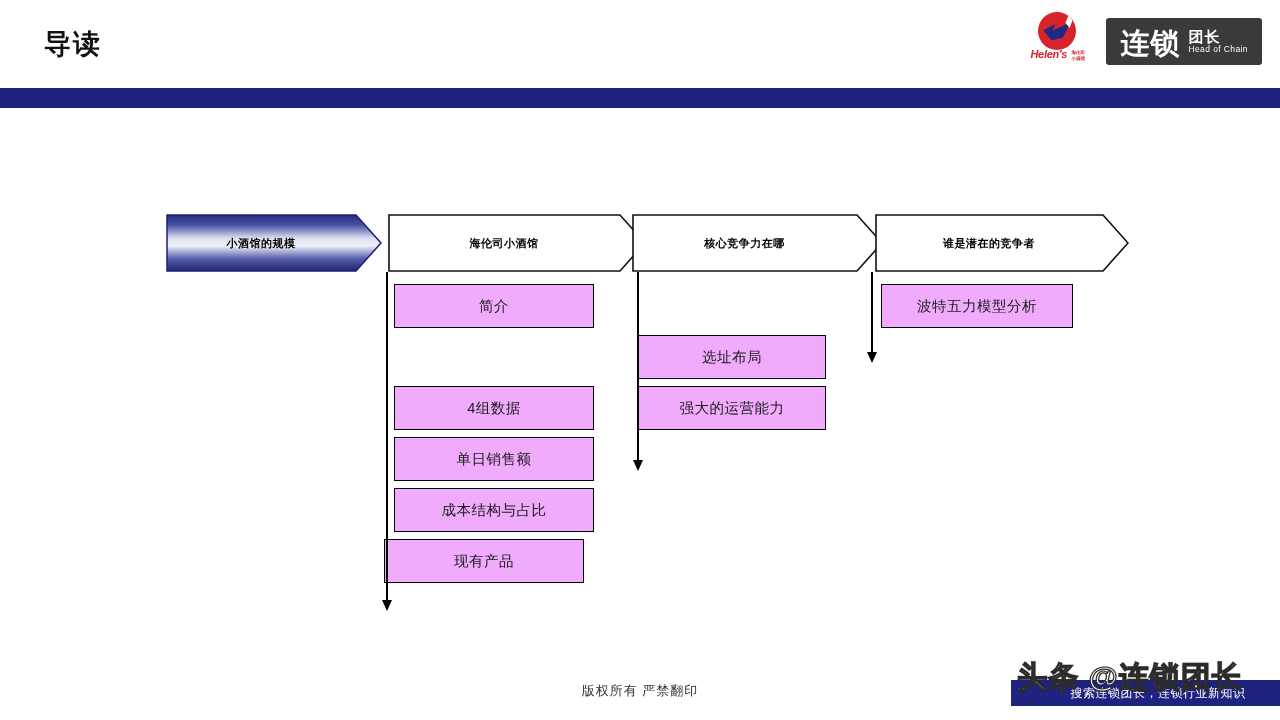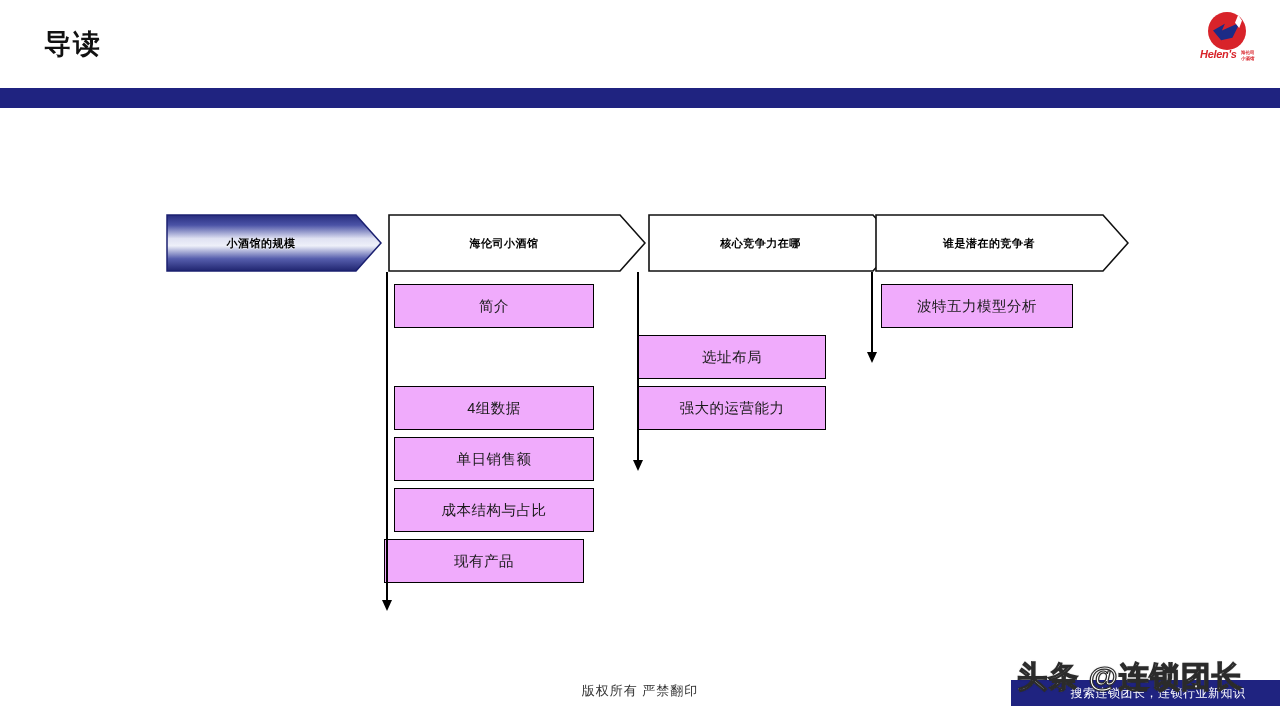--- a/index.html
+++ b/index.html
@@ -280,20 +280,27 @@
         <div class="swoosh"></div>
         <div class="flame"></div>
       </div>
       <div id="helens-wordmark">Helen's</div>
       <div id="helens-cn">
         <div>海伦司</div>
         <div>小酒馆</div>
       </div>
     </div>
 
+    <div id="chain-badge">
+      <span class="cn-main">连锁</span>
+      <span class="right-col">
+        <span class="cn-sub">团长</span>
+        <span class="en-sub">Head of Chain</span>
+      </span>
+    </div>
 
   </div>
 
   <div id="accent-bar"></div>
 
   <div id="flow">
       <div class="column" style="left: 166px; top: 214px; width: 216px;">
         <div class="chevron filled" style="width: 216px;">
           <svg class="chev-shape" viewBox="0 0 216 58" preserveAspectRatio="none">
             <defs>
@@ -322,21 +329,21 @@
       <div class="sub-box" style="left: 394px; top: 284px; width: 200px; height: 44px;">简介</div>
       <div class="sub-box" style="left: 394px; top: 386px; width: 200px; height: 44px;">4组数据</div>
       <div class="sub-box" style="left: 394px; top: 437px; width: 200px; height: 44px;">单日销售额</div>
       <div class="sub-box" style="left: 394px; top: 488px; width: 200px; height: 44px;">成本结构与占比</div>
       <div class="sub-box" style="left: 384px; top: 539px; width: 200px; height: 44px;">现有产品</div>
       <div class="flow-arrow" style="left: 386px; top: 272px; height: 338px;">
         <div class="stem" style="height: 329px;"></div>
         <div class="head" style="top: 328px;"></div>
       </div>
       <div class="column" style="left: 632px; top: 214px; width: 251px;">
-        <div class="chevron" style="width: 251px; margin-left: 16px;">
+        <div class="chevron" style="width: 251px;">
           <svg class="chev-shape" viewBox="0 0 251 58" preserveAspectRatio="none">
             <polygon points="1,1 225,1 250,29 225,57 1,57" stroke="#111111" stroke-width="1.6" fill="#ffffff"></polygon>
           </svg>
           <div class="chev-label">核心竞争力在哪</div>
         </div>
       </div>
       <div class="sub-box" style="left: 638px; top: 335px; width: 188px; height: 44px;">选址布局</div>
       <div class="sub-box" style="left: 638px; top: 386px; width: 188px; height: 44px;">强大的运营能力</div>
       <div class="flow-arrow" style="left: 637px; top: 272px; height: 198px;">
         <div class="stem" style="height: 189px;"></div>

